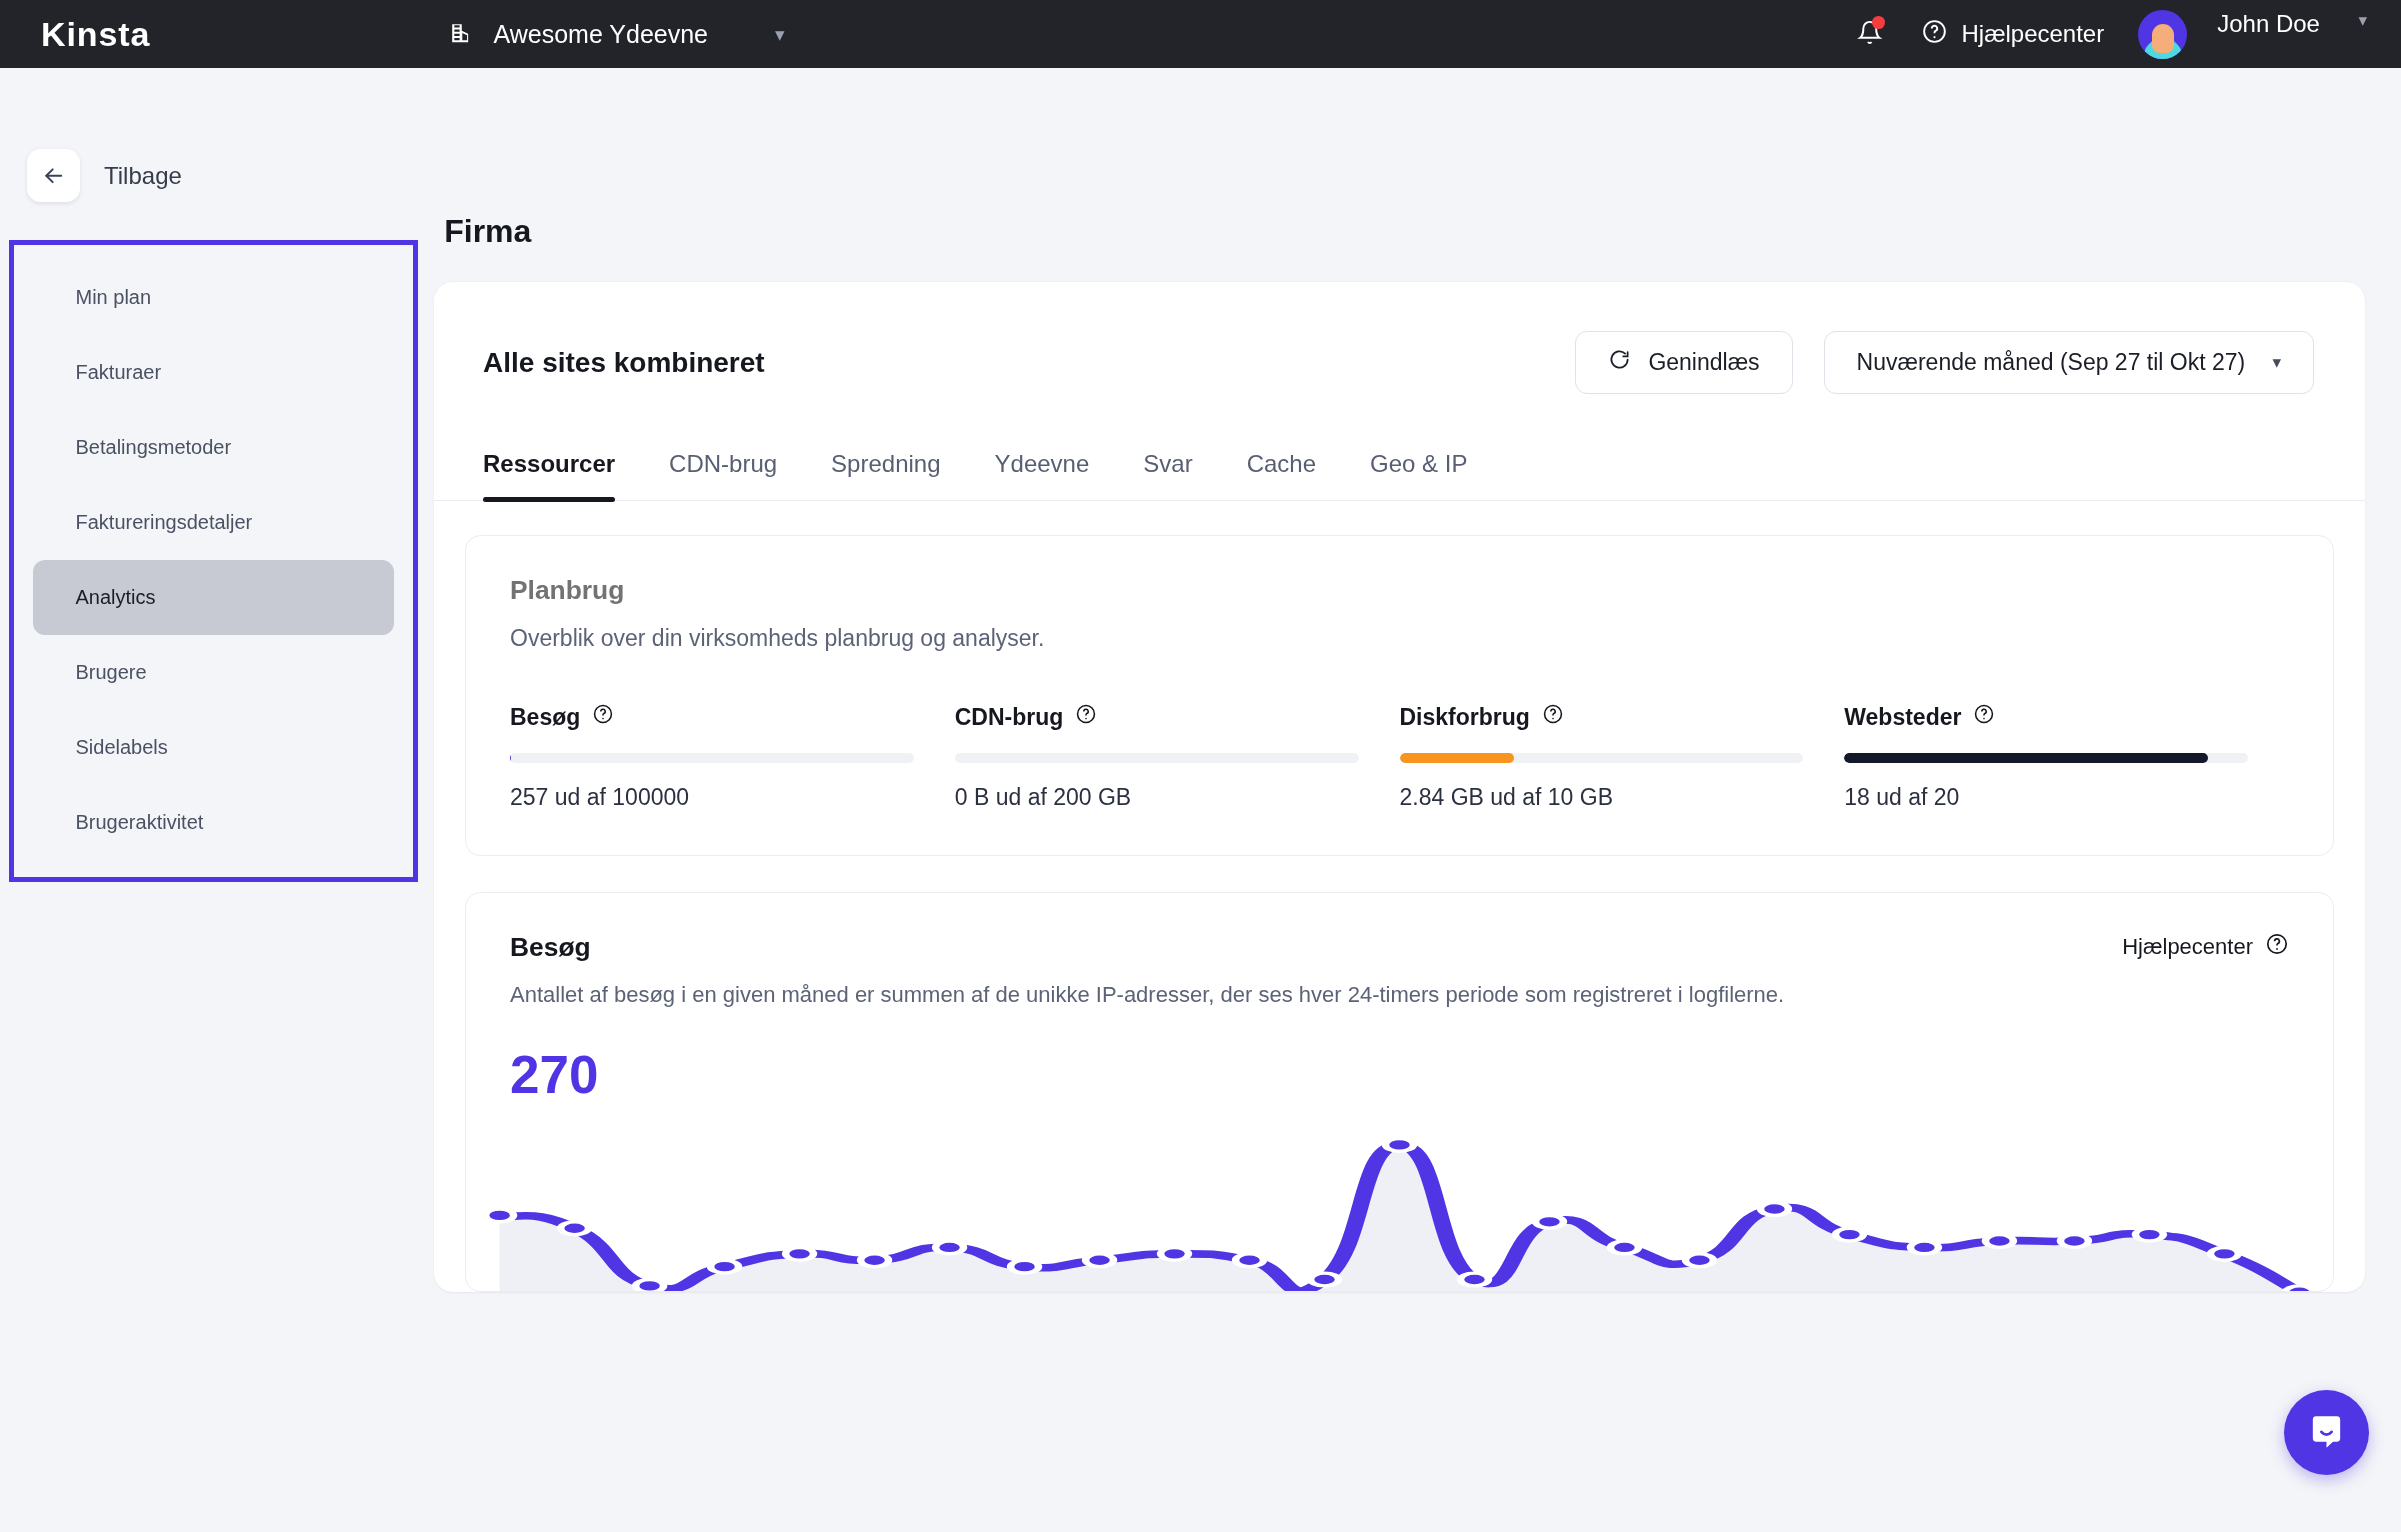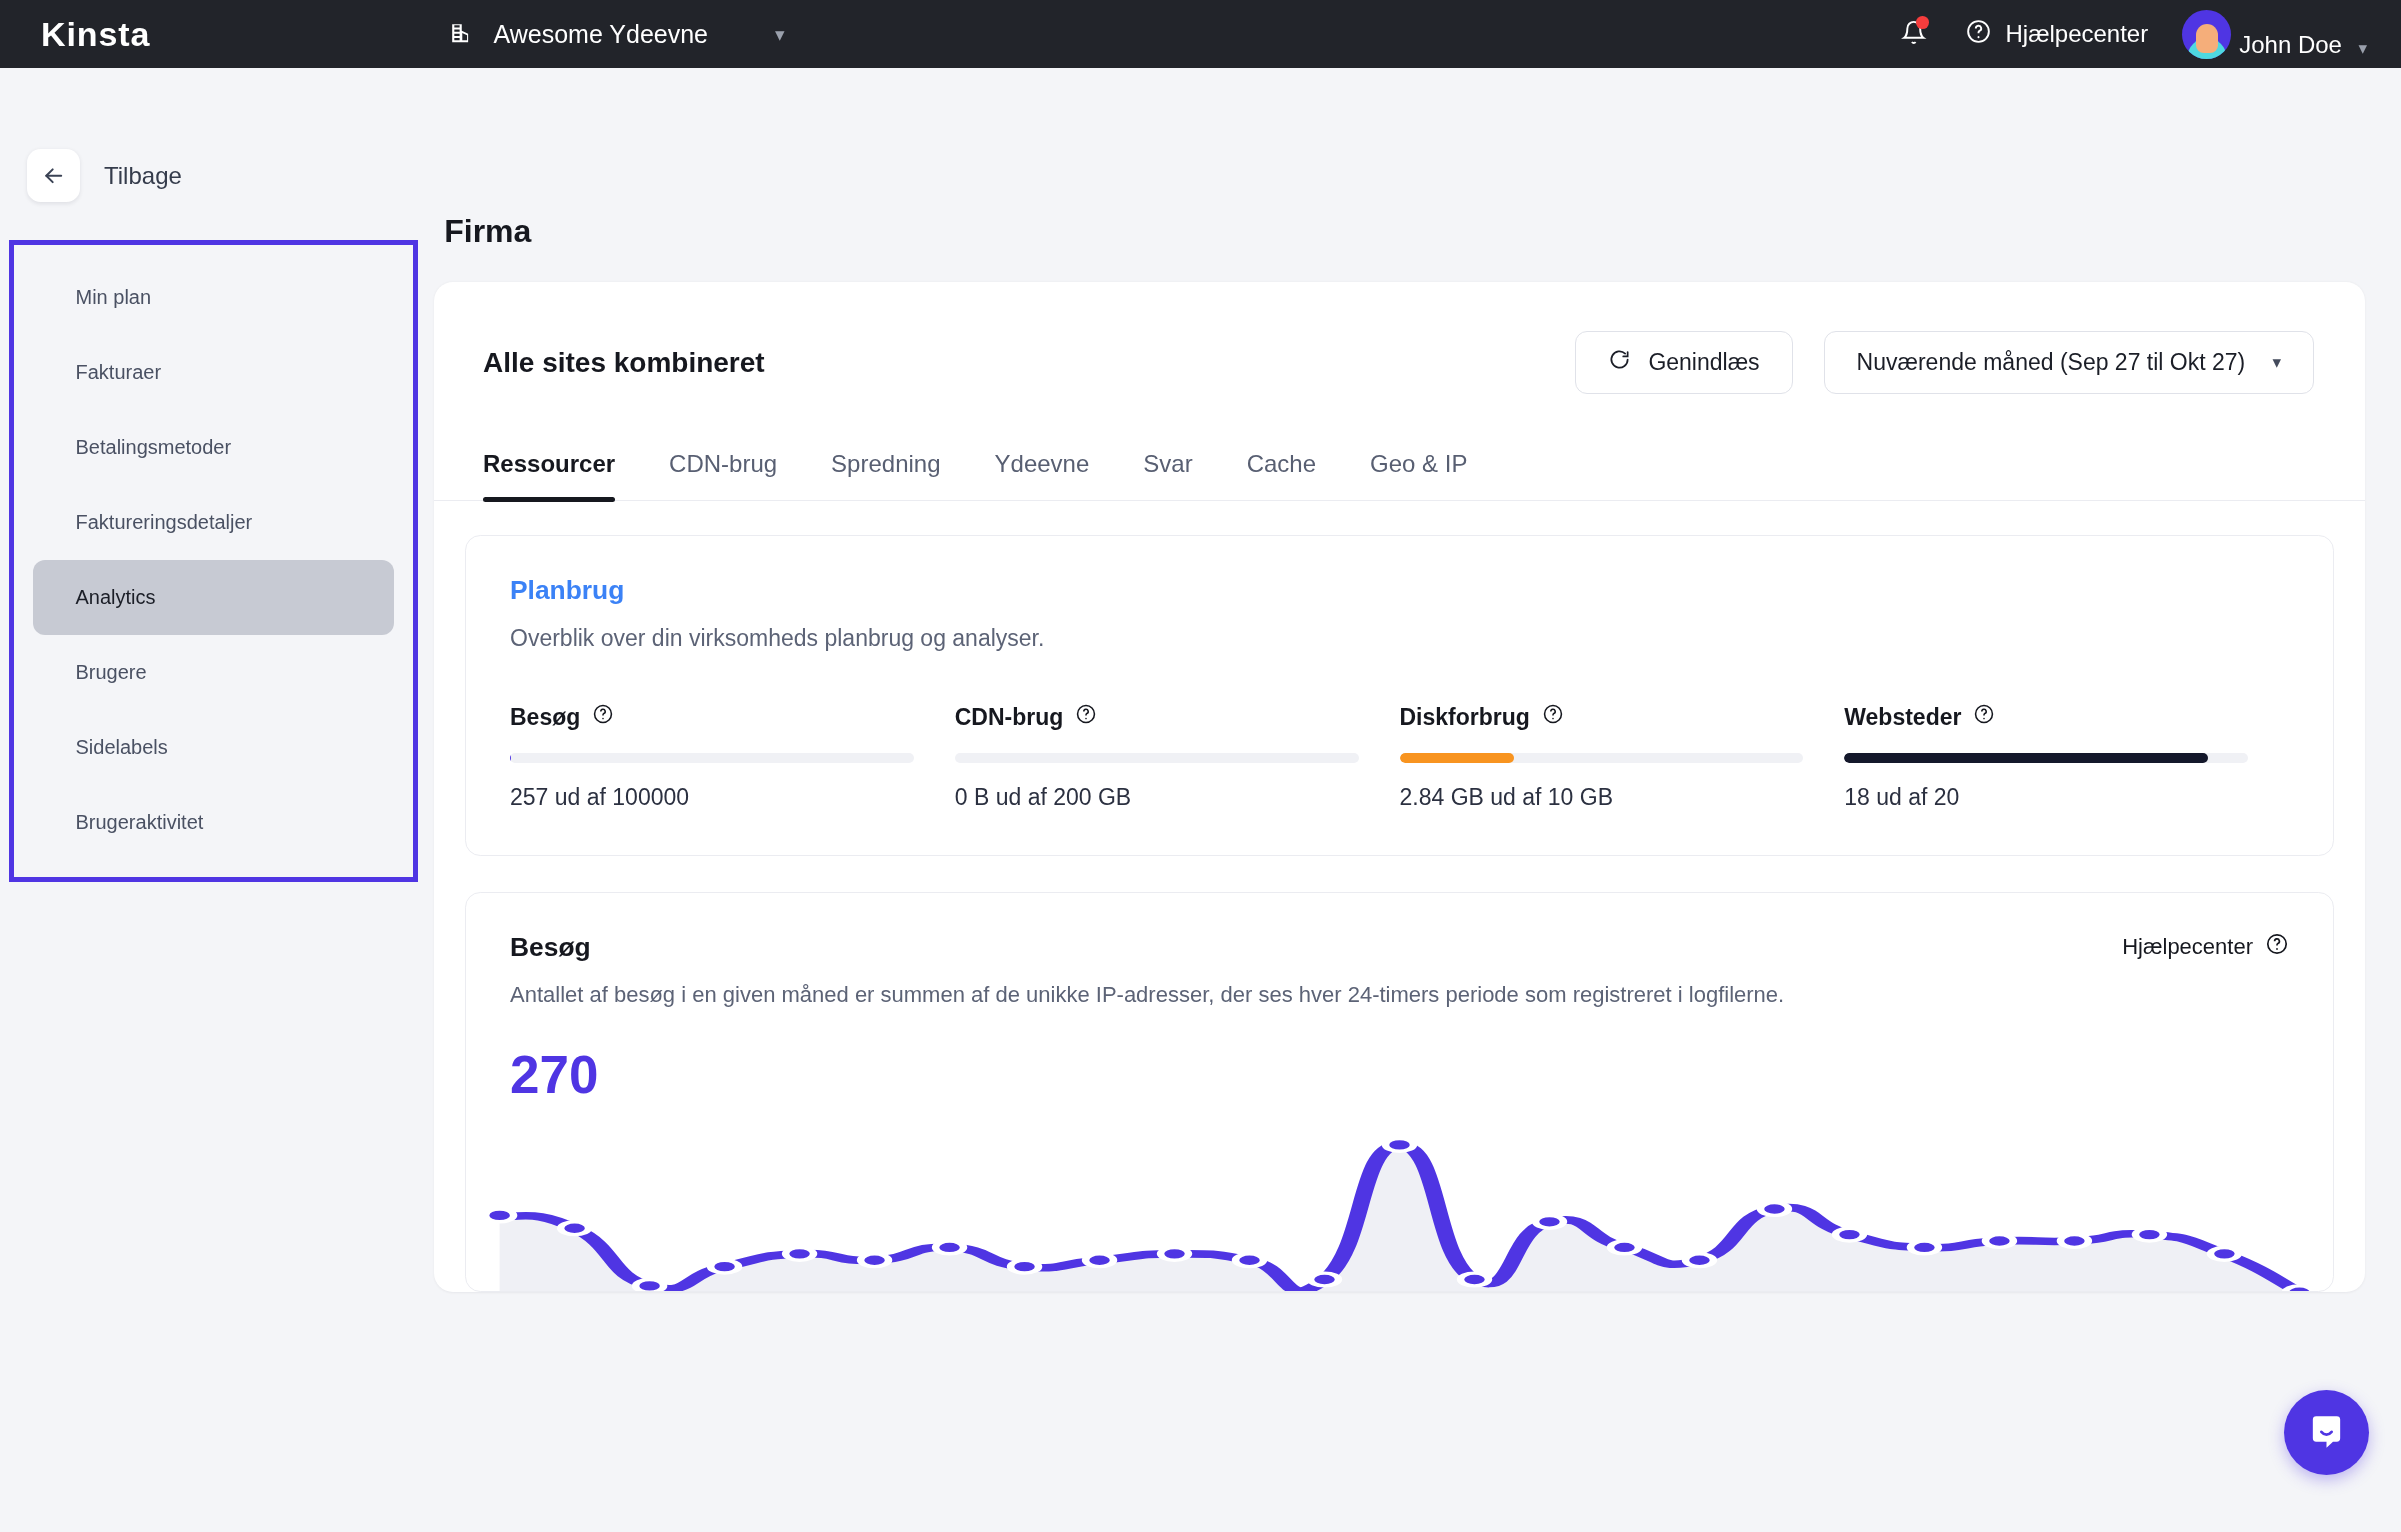--- a/index.html
+++ b/index.html
@@ -53,21 +53,21 @@
   .bell-dot {
     position: absolute; top: 1.7px; right: 1.7px;
     width: 12.8px; height: 12.8px; border-radius: 50%;
     background: #F63D3D;
   }
   .help-link {
     display: flex; align-items: center; gap: 13.6px;
     color: #fff; font-size: 24px; cursor: pointer;
   }
   .user-block {
-    display: flex; align-items: flex-end; gap: 8px; cursor: pointer;
+    display: flex; align-items: flex-start; gap: 30px; cursor: pointer;
   }
   .avatar {
     width: 49px; height: 49px; border-radius: 50%;
     background: #4F35E3; overflow: hidden; position: relative;
   }
   .avatar .face {
     position: absolute; left: 50%; top: 30%;
     transform: translateX(-50%);
     width: 22px; height: 29px; border-radius: 12px 12px 8.5px 8.5px;
     background: #F5AE7A;
@@ -176,21 +176,21 @@
     background: #16181F; border-radius: 2.6px;
   }
 
   
   .panel {
     margin: 34px 31px 0 31px;
     border: 1.7px solid #EBECF1;
     border-radius: 15.3px;
     padding: 39px 44px 44px 44px;
   }
-  .panel-title { font-size: 26.4px; font-weight: 700; color:#3b82f6; }
+  .panel-title { font-size: 26.4px; font-weight: 700; color:#737373; }
   .panel-sub { font-size: 23px; color: #5C6376; margin-top: 19px; }
 
   .metrics {
     display: grid; grid-template-columns: repeat(4, 1fr);
     gap: 0; margin-top: 51px;
   }
   .metric { padding-right: 41px; }
   .metric-label {
     display:flex; align-items:center; gap: 12px;
     font-size: 23px; font-weight: 700; color: #16181F;

